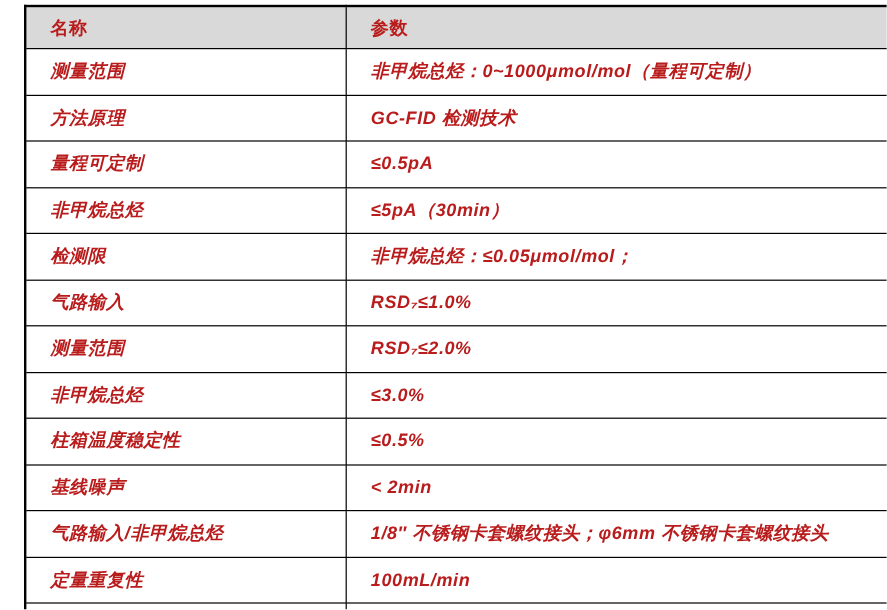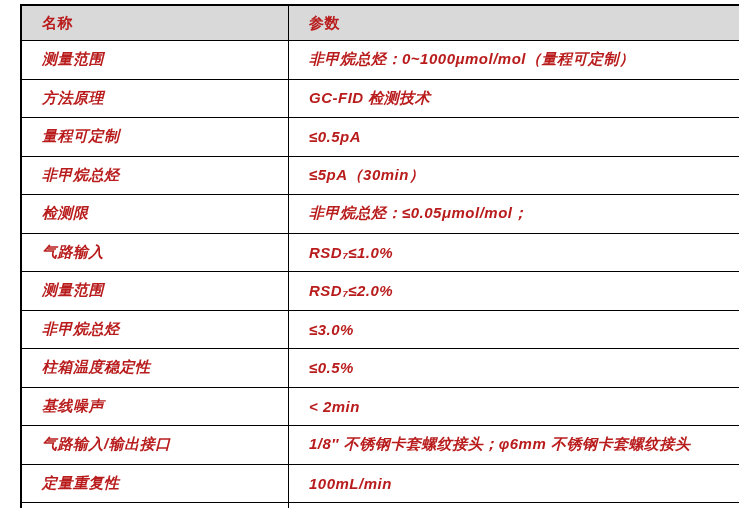--- a/index.html
+++ b/index.html
@@ -98,21 +98,21 @@
   </tr>
         <tr class="spec-row">
     <td class="col-name">柱箱温度稳定性</td>
     <td class="col-value">≤0.5%</td>
   </tr>
         <tr class="spec-row">
     <td class="col-name">基线噪声</td>
     <td class="col-value">&lt; 2min</td>
   </tr>
         <tr class="spec-row">
-    <td class="col-name">气路输入/输出接口</td>
+    <td class="col-name">气路输入/非甲烷总烃</td>
     <td class="col-value">1/8″ 不锈钢卡套螺纹接头；φ6mm 不锈钢卡套螺纹接头</td>
   </tr>
         <tr class="spec-row">
     <td class="col-name">定量重复性</td>
     <td class="col-value">100mL/min</td>
   </tr>
         <tr class="spec-row partial-row">
     <td class="col-name"></td>
     <td class="col-value"></td>
   </tr>

